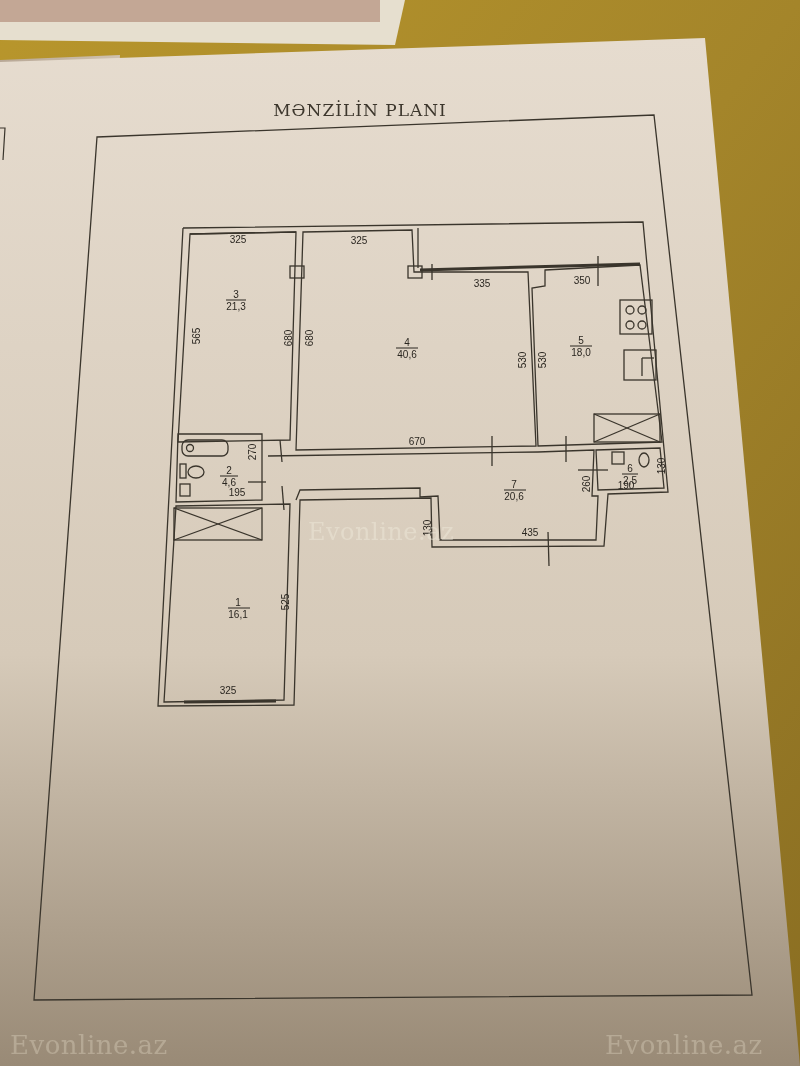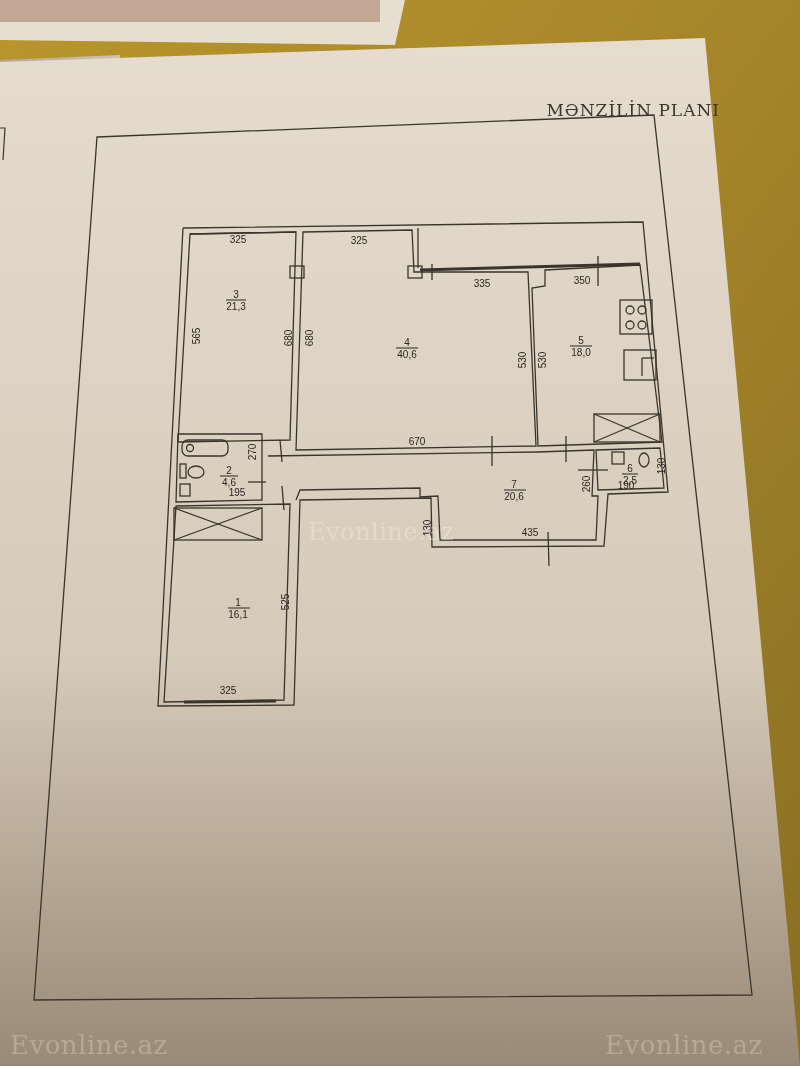--- a/index.html
+++ b/index.html
@@ -7,21 +7,21 @@
       width: 800px; height: 1066px; overflow: hidden; position: relative;
       background: #a88a2a;
       font-family: "Liberation Sans", sans-serif;
     }
     .bg { position: absolute; inset: 0; }
     .watermark {
       position: absolute; font-family: "DejaVu Serif", serif; font-weight: normal;
       font-size: 26px; color: rgba(230,220,200,0.35); letter-spacing: 0.5px;
     }
     .title {
-      position: absolute; left: 0; top: 100px; width: 720px; text-align: right;
+      position: absolute; left: 0; top: 100px; width: 720px; text-align: center;
       font-family: "DejaVu Serif", serif; font-size: 17px; color: #3c362c;
       letter-spacing: 1px;
     }
     .dim { font-family: "Liberation Sans", sans-serif; font-size: 10px; fill: #2a2620; }
     .lbl { font-family: "Liberation Sans", sans-serif; font-size: 10px; fill: #2a2620; }
   </style>
 </head>
 <body>
 
 <svg class="bg" width="800" height="1066" viewBox="0 0 800 1066">

